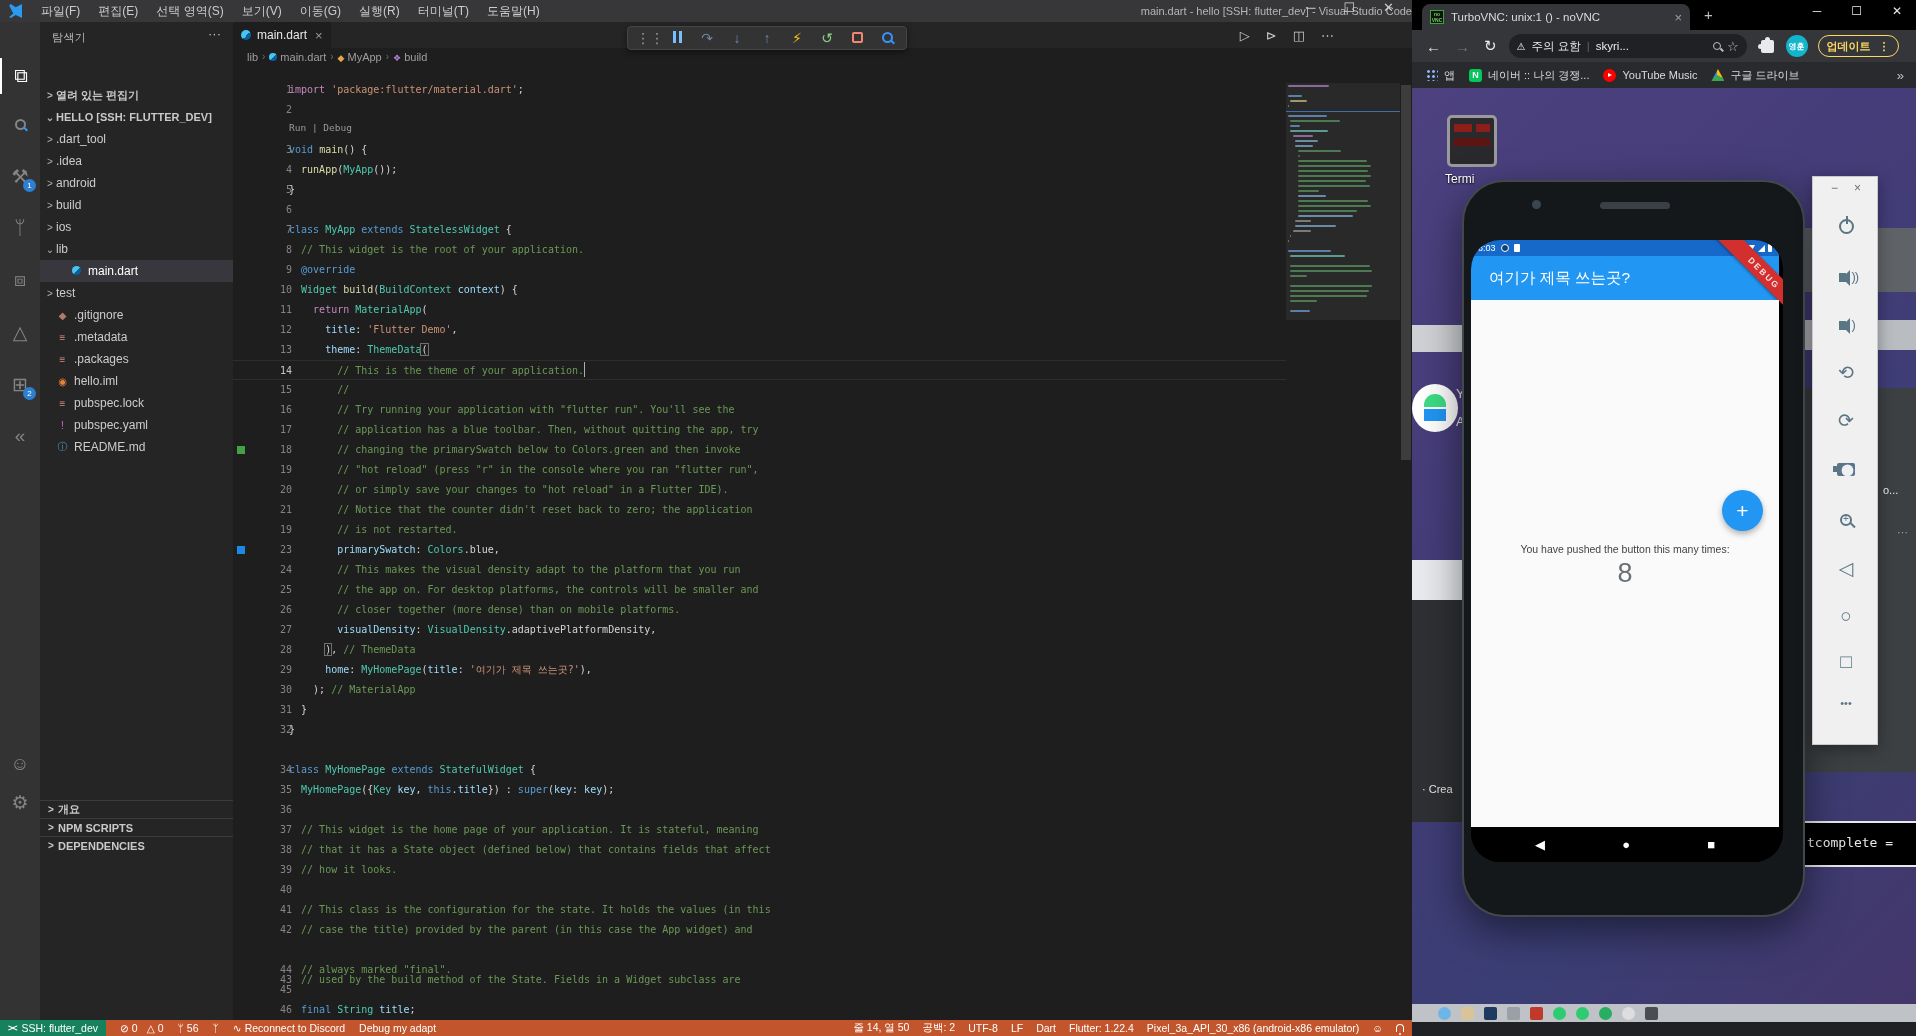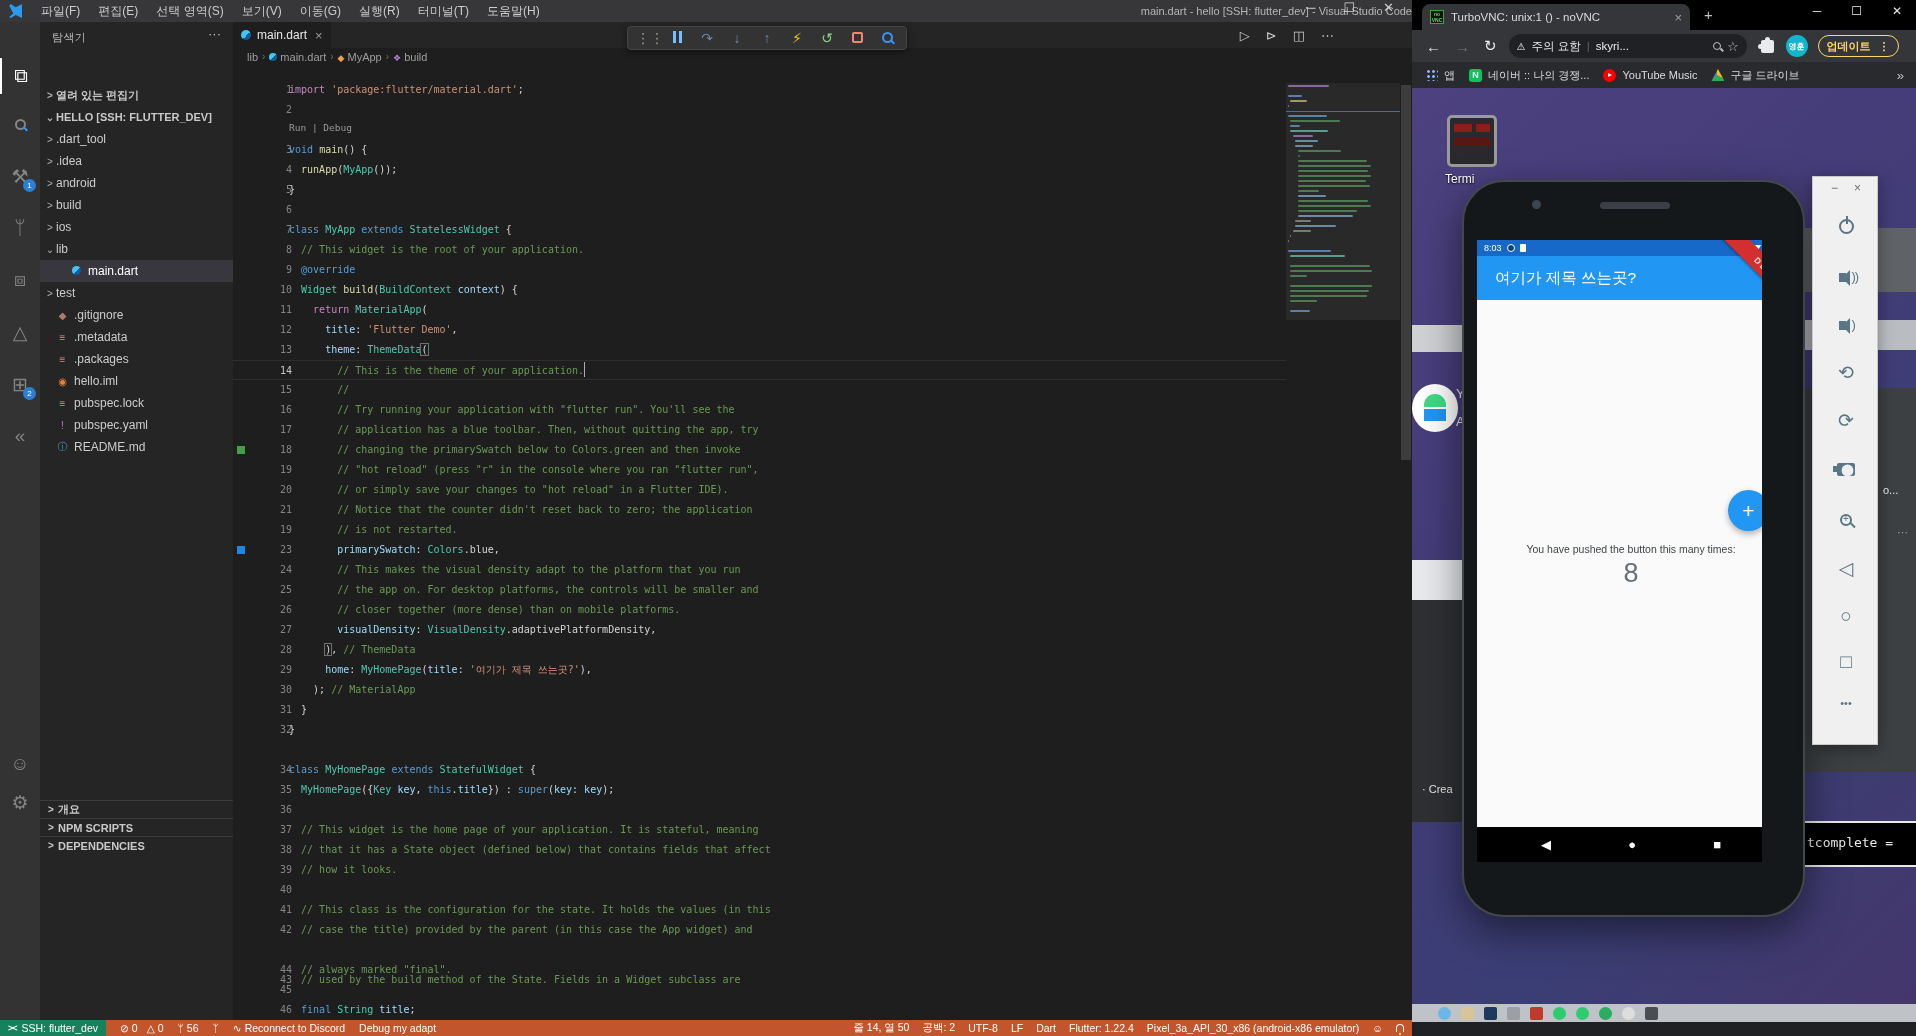--- a/index.html
+++ b/index.html
@@ -127,21 +127,21 @@
     border:3px solid #9a9a9a; border-radius:5px; }
   .term-ic i { position:absolute; left:4px; height:8px; background:#8c1d18; }
   .term-label { position:absolute; left:33px; top:84px; color:#fff; font-size:12px; text-shadow:0 1px 2px #000; }
   .bgwin { position:absolute; }
   .bgtext { position:absolute; color:#e8e8e8; font-size:11px; white-space:nowrap; }
   
   .phone { position:absolute; left:50px; top:92px; width:343px; height:737px; background:#15181b;
     border:2px solid #43484c; border-radius:42px; box-shadow:0 14px 40px rgba(0,0,0,.5); }
   .cam-dot { position:absolute; left:68px; top:18px; width:9px; height:9px; border-radius:50%; background:#3b4550; }
   .speaker { position:absolute; left:136px; top:20px; width:70px; height:7px; border-radius:4px; background:#3b4046; }
-  .scr { position:absolute; left:13px; top:58px; width:285px; height:622px; background:#000; overflow:hidden; }
+  .scr { position:absolute; left:7px; top:58px; width:312px; height:622px; background:#000; overflow:hidden;border-radius:29px; }
   .a-status { position:absolute; left:0; top:0; width:308px; height:16px; background:#1669c9; color:#fff;
     font-size:9px; display:flex; align-items:center; padding:0 7px; gap:5px; }
   .st-right { margin-left:auto; display:flex; gap:3px; align-items:center; }
   .wifi { width:0; height:0; border-left:4px solid transparent; border-right:4px solid transparent; border-top:7px solid #fff; }
   .sgnl { width:0; height:0; border-left:7px solid transparent; border-bottom:7px solid #fff; }
   .batt { width:4.5px; height:8px; background:#fff; border-radius:1px; }
   .a-appbar { position:absolute; left:0; top:16px; width:308px; height:44px; background:#2196f3; color:#fff;
     display:flex; align-items:center; padding-left:18px; font-size:15.5px; }
   .debug-ribbon { position:absolute; left:233px; top:24px; width:120px; height:18px; background:#d32f2f;
     transform:rotate(45deg); color:rgba(255,255,255,.85); font-size:8.5px; font-weight:bold; letter-spacing:2px;

